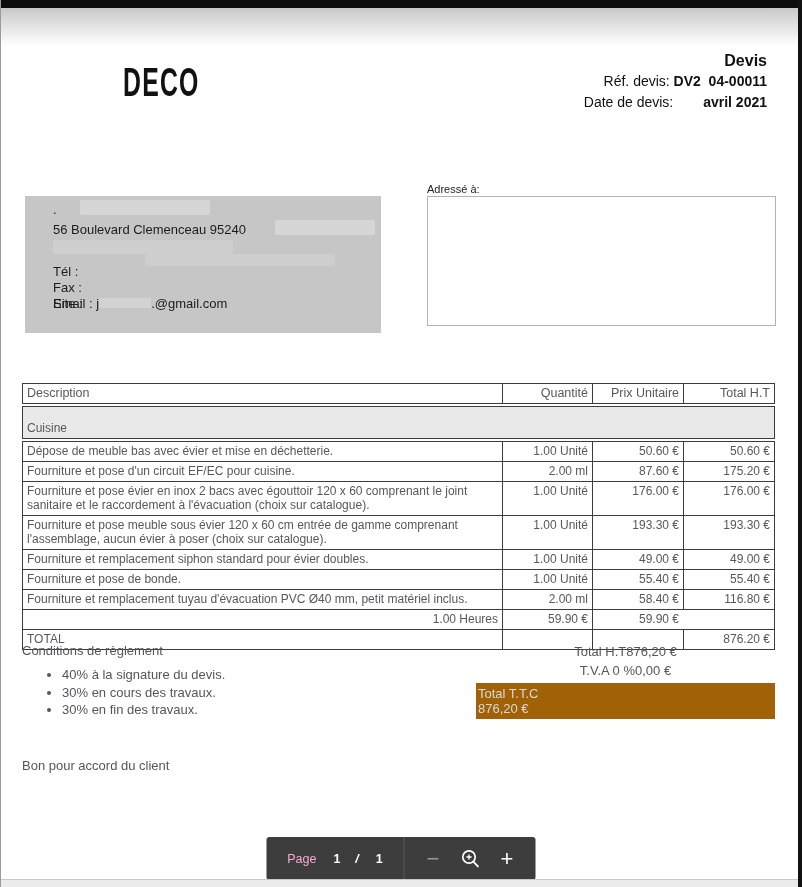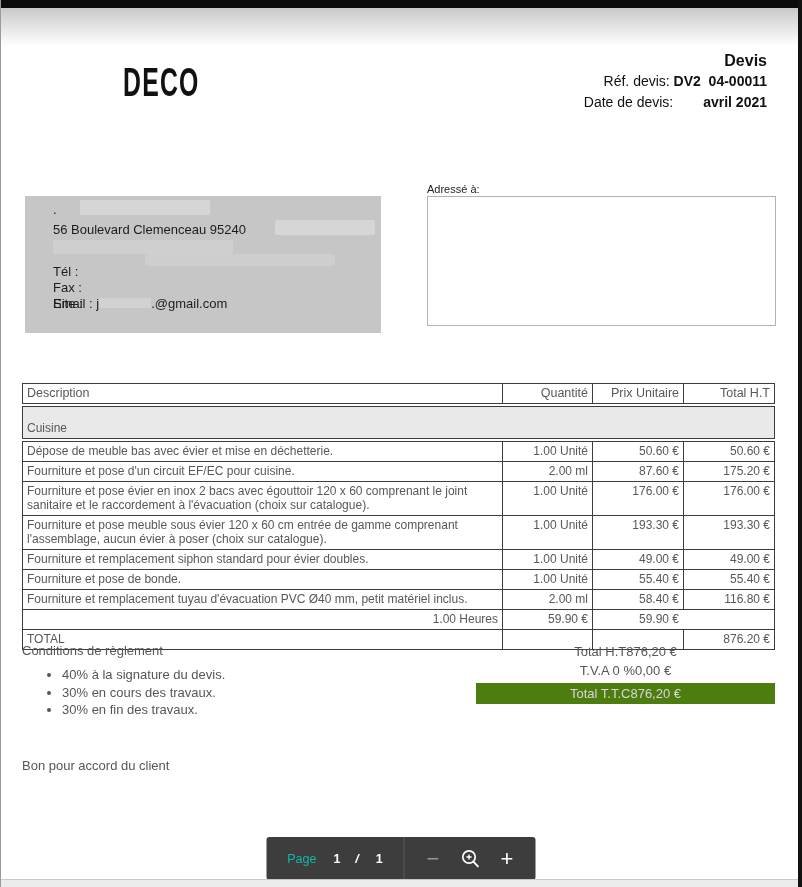--- a/index.html
+++ b/index.html
@@ -75,32 +75,32 @@
   .section-row { background: #e9e9e9; padding: 14px 4px 3px 4px; line-height: 14px; min-height: 18px; }
   .t-body .t-grid + .t-grid { border-top: 1px solid #3c3c3c; }
 
   
   .conditions-title { position: absolute; left: 22px; top: 643px; font-size: 13px; color: #55565a; z-index: 2; }
   .terms { position: absolute; left: 48px; top: 666px; z-index: 2; }
   .terms li { font-size: 13px; color: #55565a; line-height: 17.5px; margin-left: 14px; }
 
   .totals { position: absolute; left: 476px; top: 642px; width: 299px; z-index: 2; font-size: 13px; color: #55565a; }
   .tot-row { display: flex; justify-content: center; padding: 2px 2px; line-height: 15px; }
-  .tot-row.ttc { background: #4d7c0f; color: #d8d8d8; margin-top: 3px; padding: 3px 2px; }
+  .tot-row.ttc { background: #a16207; color: #d8d8d8; margin-top: 3px; padding: 3px 2px; flex-direction: column; }
 
   .accord { position: absolute; left: 22px; top: 758px; font-size: 13px; color: #55565a; z-index: 2; }
 
   
   .toolbar {
     position: absolute; left: 50%; top: 837px; transform: translateX(-50%);
     width: 269px; height: 43px; background: #3d3d3d; border-radius: 3px;
     display: flex; align-items: stretch; z-index: 20; color: #ffffff;
   }
   .tb-left { width: 137px; display: flex; align-items: center; justify-content: center; gap: 0; }
-  .tb-page-label { font-size: 12.5px; color: #14b8a6; }
+  .tb-page-label { font-size: 12.5px; color: #f9a8d4; }
   .tb-num { font-size: 12.5px; font-weight: 700; color: #ffffff; margin-left: 17px; }
   .tb-sep { font-size: 12.5px; font-weight: 700; font-style: italic; color: #ffffff; margin-left: 15px; }
   .tb-divider { width: 1px; background: #5b5b5b; }
   .tb-right { flex: 1; display: flex; align-items: center; justify-content: space-around; padding: 0 10px; }
   .tb-btn { background: none; border: none; cursor: pointer; display: flex; align-items: center; justify-content: center;
             width: 30px; height: 30px; font-family: "Liberation Sans", sans-serif; }
   .tb-minus { color: #969696; font-size: 22px; font-weight: 400; line-height: 1; }
   .tb-plus  { color: #ffffff; font-size: 22px; font-weight: 400; line-height: 1; }
 </style>
 </head>

